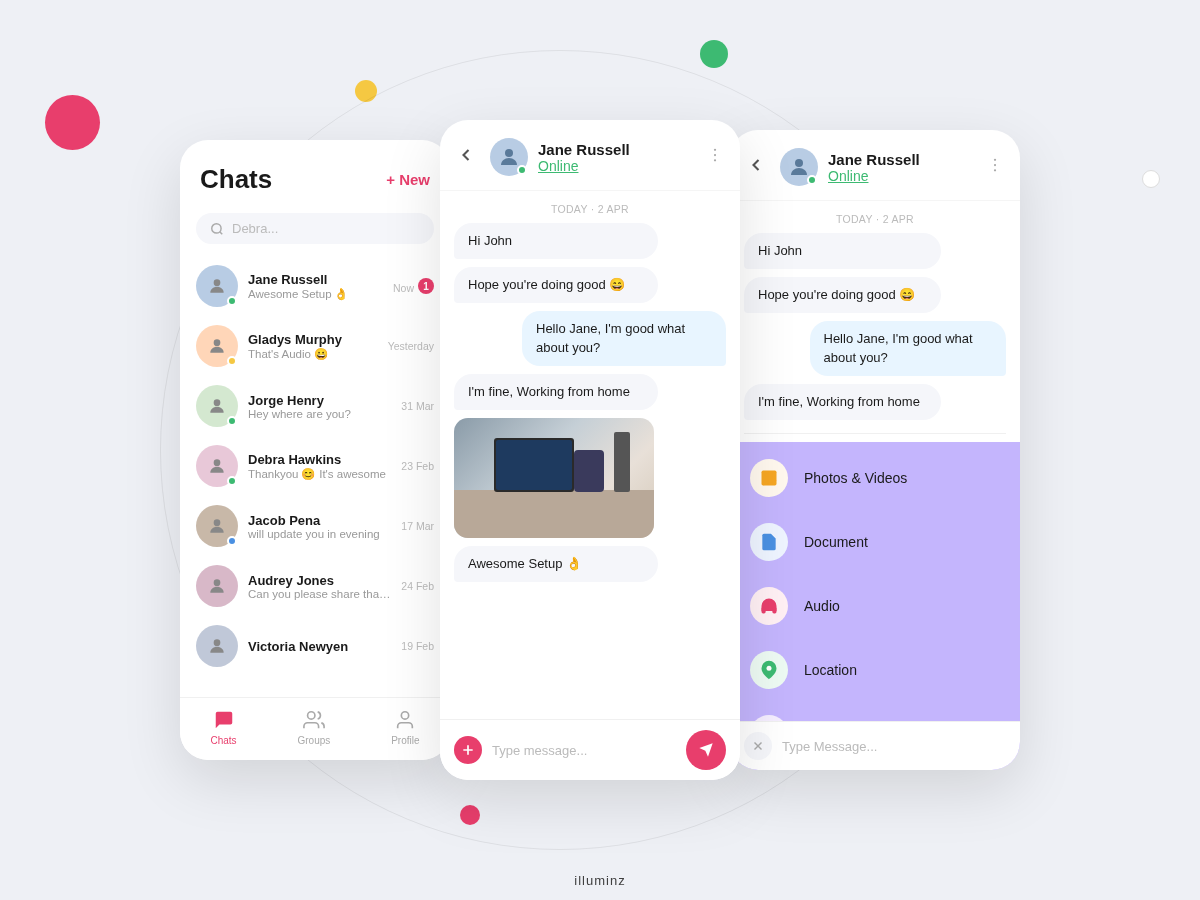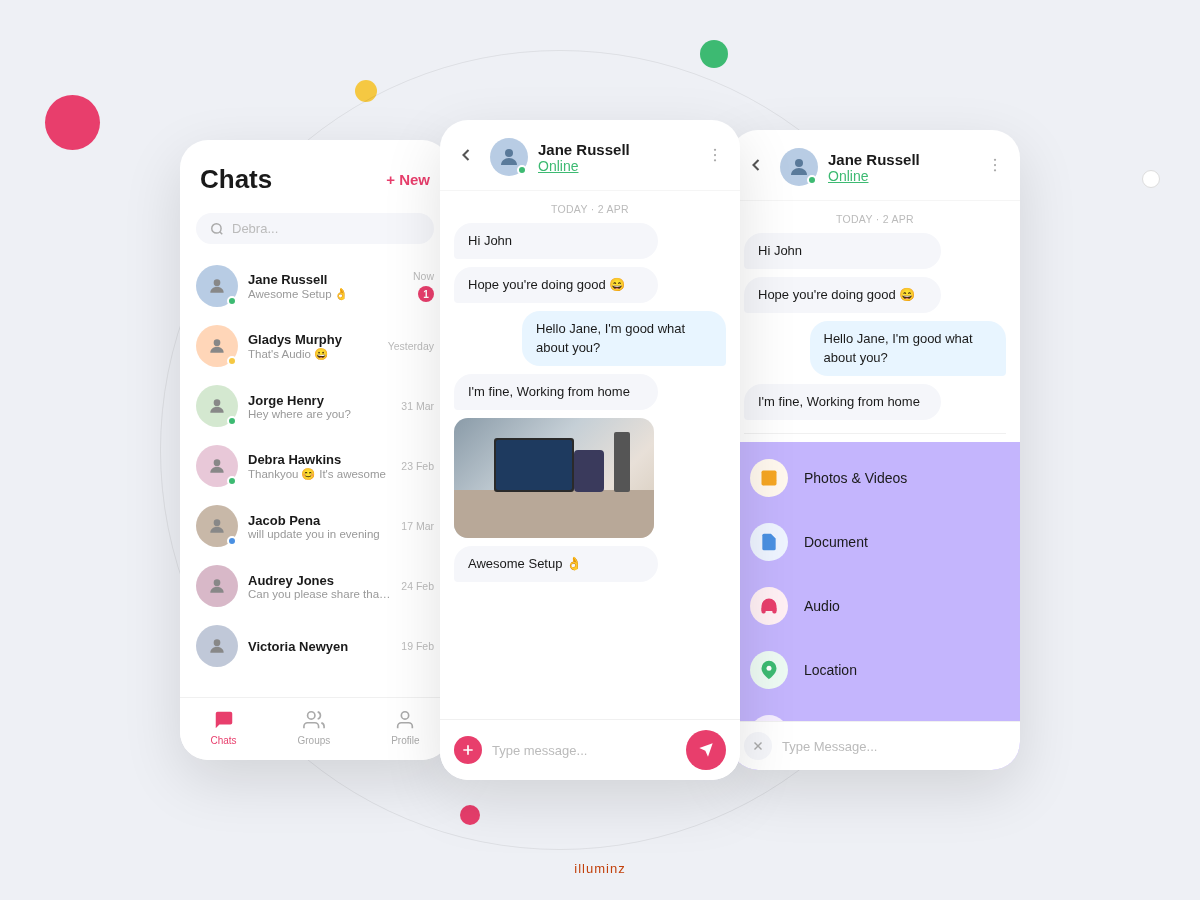--- a/index.html
+++ b/index.html
@@ -122,21 +122,21 @@
       height: 10px;
       border-radius: 50%;
       border: 2px solid #fff;
     }
     .status-green { background: #3dba72; }
     .status-yellow { background: #f5c842; }
     .status-blue { background: #4a90e2; }
     .chat-info { flex: 1; min-width: 0; }
     .chat-name { font-size: 13px; font-weight: 600; color: #1a1a1a; }
     .chat-preview { font-size: 11.5px; color: #999; white-space: nowrap; overflow: hidden; text-overflow: ellipsis; }
-    .chat-meta { display: flex; flex-direction: column; align-items: flex-end; gap: 4px; }
+    .chat-meta { display: flex; flex-direction: row; align-items: flex-end; gap: 4px; }
     .chat-time { font-size: 10.5px; color: #bbb; white-space: nowrap; }
     .badge {
       background: #e83e6c;
       color: #fff;
       border-radius: 50%;
       width: 16px;
       height: 16px;
       font-size: 10px;
       display: flex;
       align-items: center;
@@ -340,25 +340,25 @@
     .av-jorge { background: #d4e8d0; }
     .av-philip { background: #f5c0b8; }
     .av-debra { background: #e8c8d8; }
     .av-jacob { background: #c8b8a8; }
     .av-audrey { background: #d8b8c8; }
     .av-victoria { background: #c0c8d8; }
 
     
     .watermark {
       position: absolute;
-      bottom: 24px;
+      bottom: 12px;
       left: 50%;
       transform: translateX(-50%);
       font-size: 13px;
-      color: #c2410c;
+      color: #404040;
       letter-spacing: 1px;
       z-index: 5;
     }
 
     
     .workspace-img {
       width: 200px;
       height: 120px;
       background: linear-gradient(135deg, #8a9ba8 0%, #c5cfd6 40%, #e8e0d8 70%, #d4c8b8 100%);
       border-radius: 14px;

